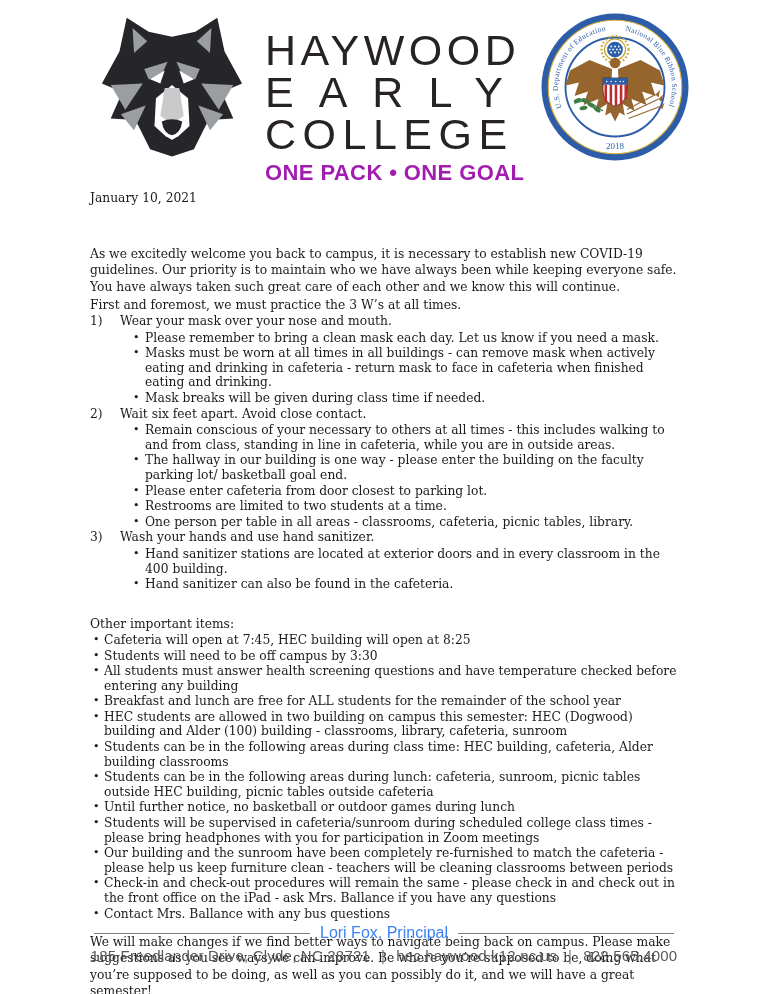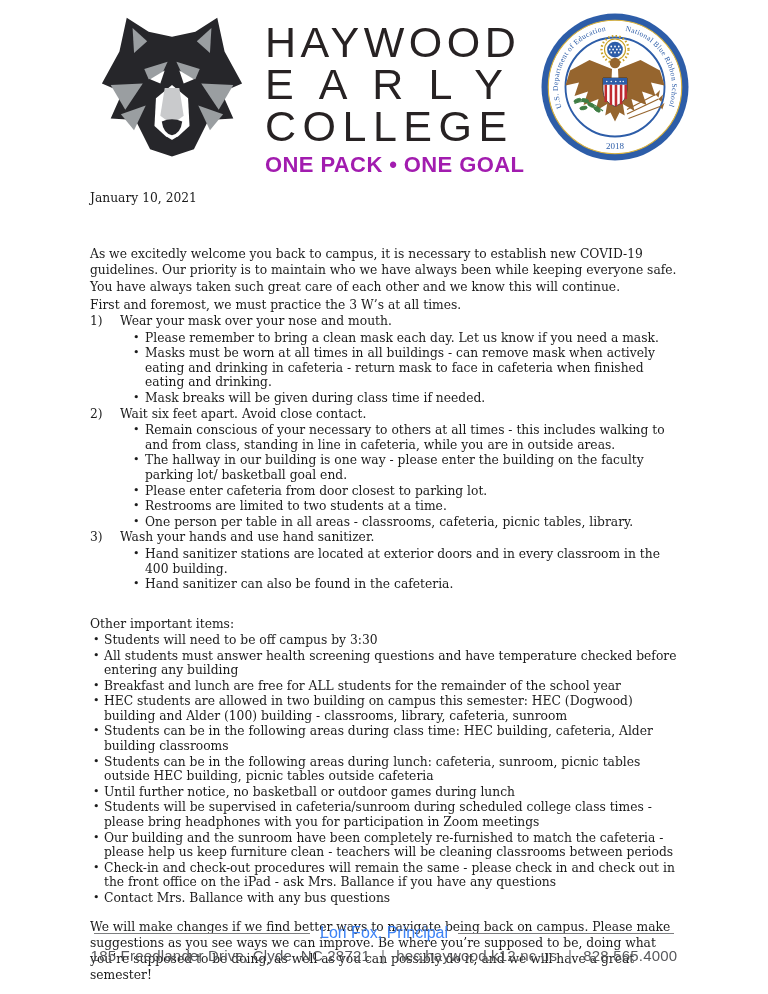--- a/index.html
+++ b/index.html
@@ -8,21 +8,21 @@
     width:768px; height:994px; position:relative;
     font-family:"DejaVu Serif","Liberation Serif",serif;
     color:#1b1b1b;
   }
   .page { position:relative; width:768px; height:994px; overflow:hidden; background:#fff; }
 
   
   .wolf-wrap { position:absolute; left:88px; top:12px; width:168px; height:146px; }
   .wolf-wrap svg { width:100%; height:100%; }
 
-  .title-block { position:absolute; left:265px; top:21px; width:258px;
+  .title-block { position:absolute; left:265px; top:29px; width:258px;
     font-family:"Liberation Sans",sans-serif; color:#27222
 
 3; }
   .title-line { color:#272223; font-weight:normal; white-space:nowrap; line-height:42px; font-size:43px; }
   .tl-1 { letter-spacing:4.5px; }
   .tl-2 { letter-spacing:25px; }
   .tl-3 { letter-spacing:6.5px; }
   .tagline { margin-top:5px; font-size:22px; font-weight:bold; letter-spacing:0.4px; color:#a21caf; white-space:nowrap; }
 
   .seal-wrap { position:absolute; left:540px; top:12px; width:150px; height:150px; }
@@ -211,20 +211,21 @@
       <span class="rule-num">3)</span>
       <span class="rule-text">Wash your hands and use hand sanitizer.</span>
     </div>
     <ul class="sub-bullets">
       <li>Hand sanitizer stations are located at exterior doors and in every classroom in the 400 building.</li>
       <li>Hand sanitizer can also be found in the cafeteria.</li>
     </ul>
 
     <div class="other-heading">Other important items:</div>
     <ul class="flat-bullets">
+      <li>Cafeteria will open at 7:45, HEC building will open at 8:25</li>
       <li>Students will need to be off campus by 3:30</li>
       <li>All students must answer health screening questions and have temperature checked before entering any building</li>
       <li>Breakfast and lunch are free for ALL students for the remainder of the school year</li>
       <li>HEC students are allowed in two building on campus this semester: HEC (Dogwood) building and Alder (100) building - classrooms, library, cafeteria, sunroom</li>
       <li>Students can be in the following areas during class time: HEC building, cafeteria, Alder building classrooms</li>
       <li>Students can be in the following areas during lunch: cafeteria, sunroom, picnic tables outside HEC building, picnic tables outside cafeteria</li>
       <li>Until further notice, no basketball or outdoor games during lunch</li>
       <li>Students will be supervised in cafeteria/sunroom during scheduled college class times - please bring headphones with you for participation in Zoom meetings</li>
       <li>Our building and the sunroom have been completely re-furnished to match the cafeteria - please help us keep furniture clean - teachers will be cleaning classrooms between periods</li>
       <li>Check-in and check-out procedures will remain the same - please check in and check out in the front office on the iPad - ask Mrs. Ballance if you have any questions</li>

